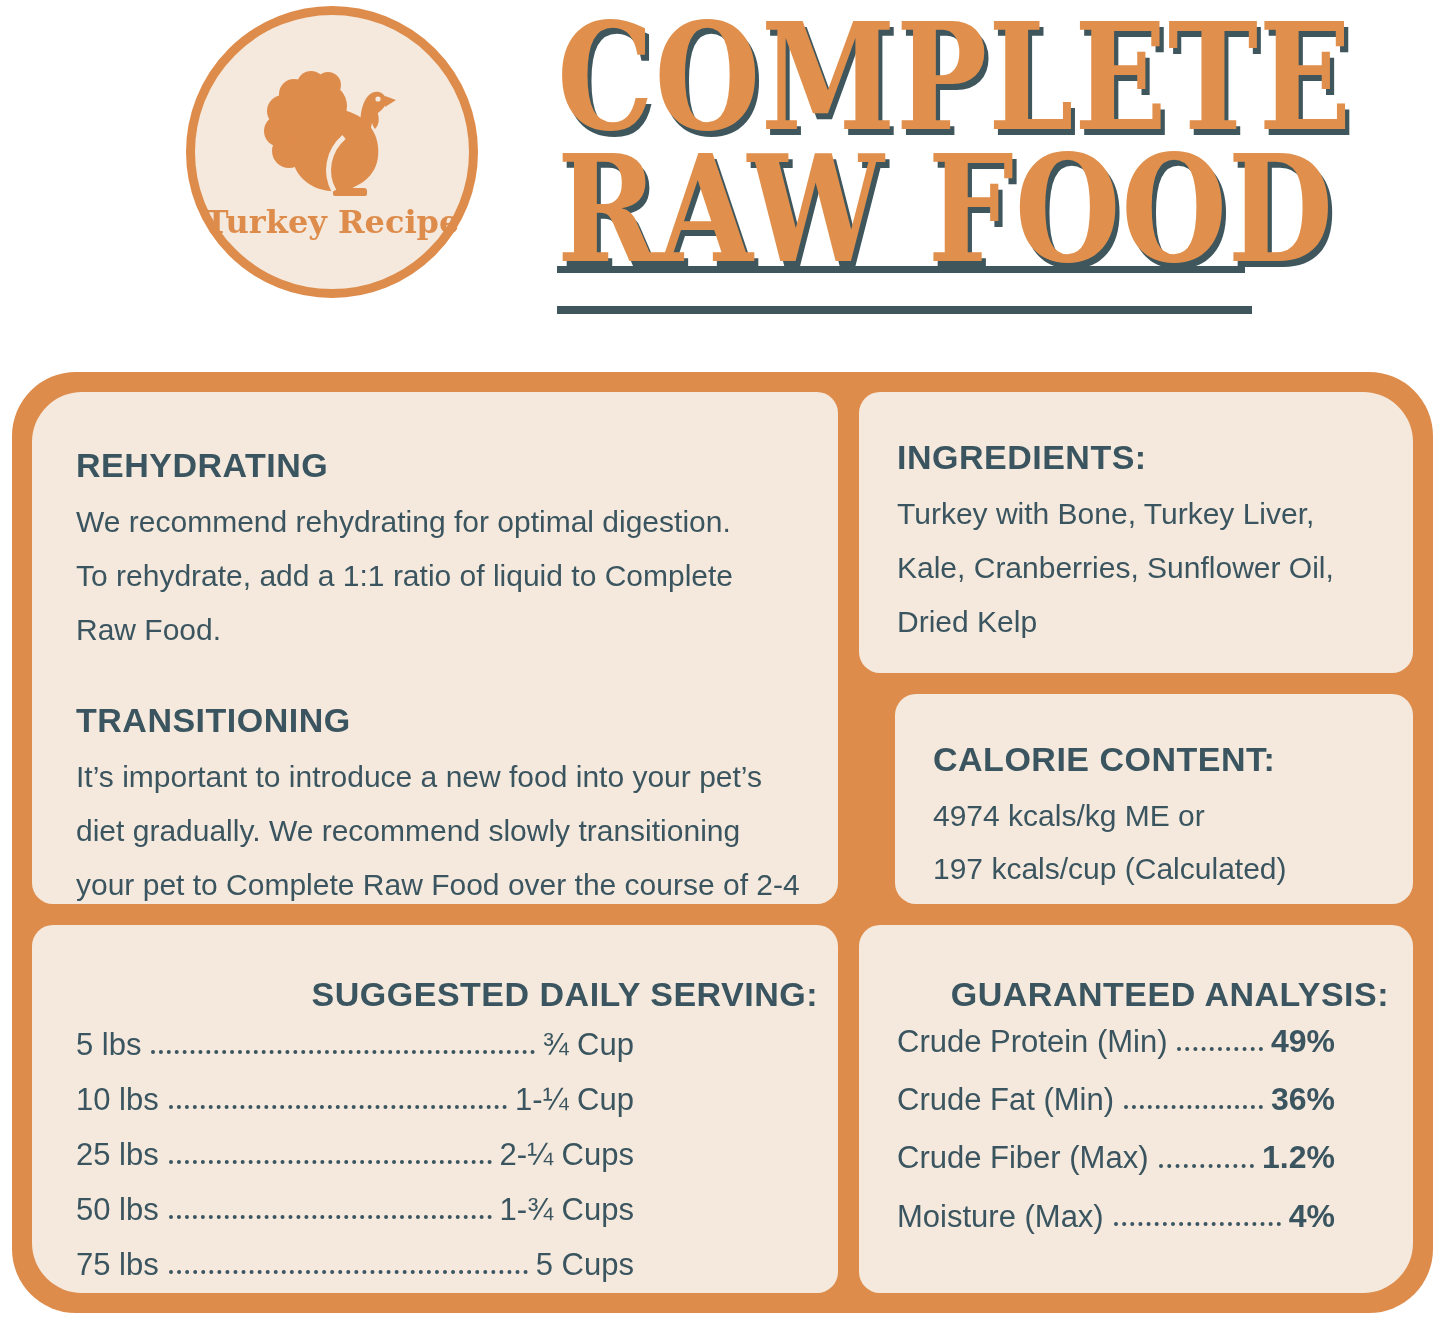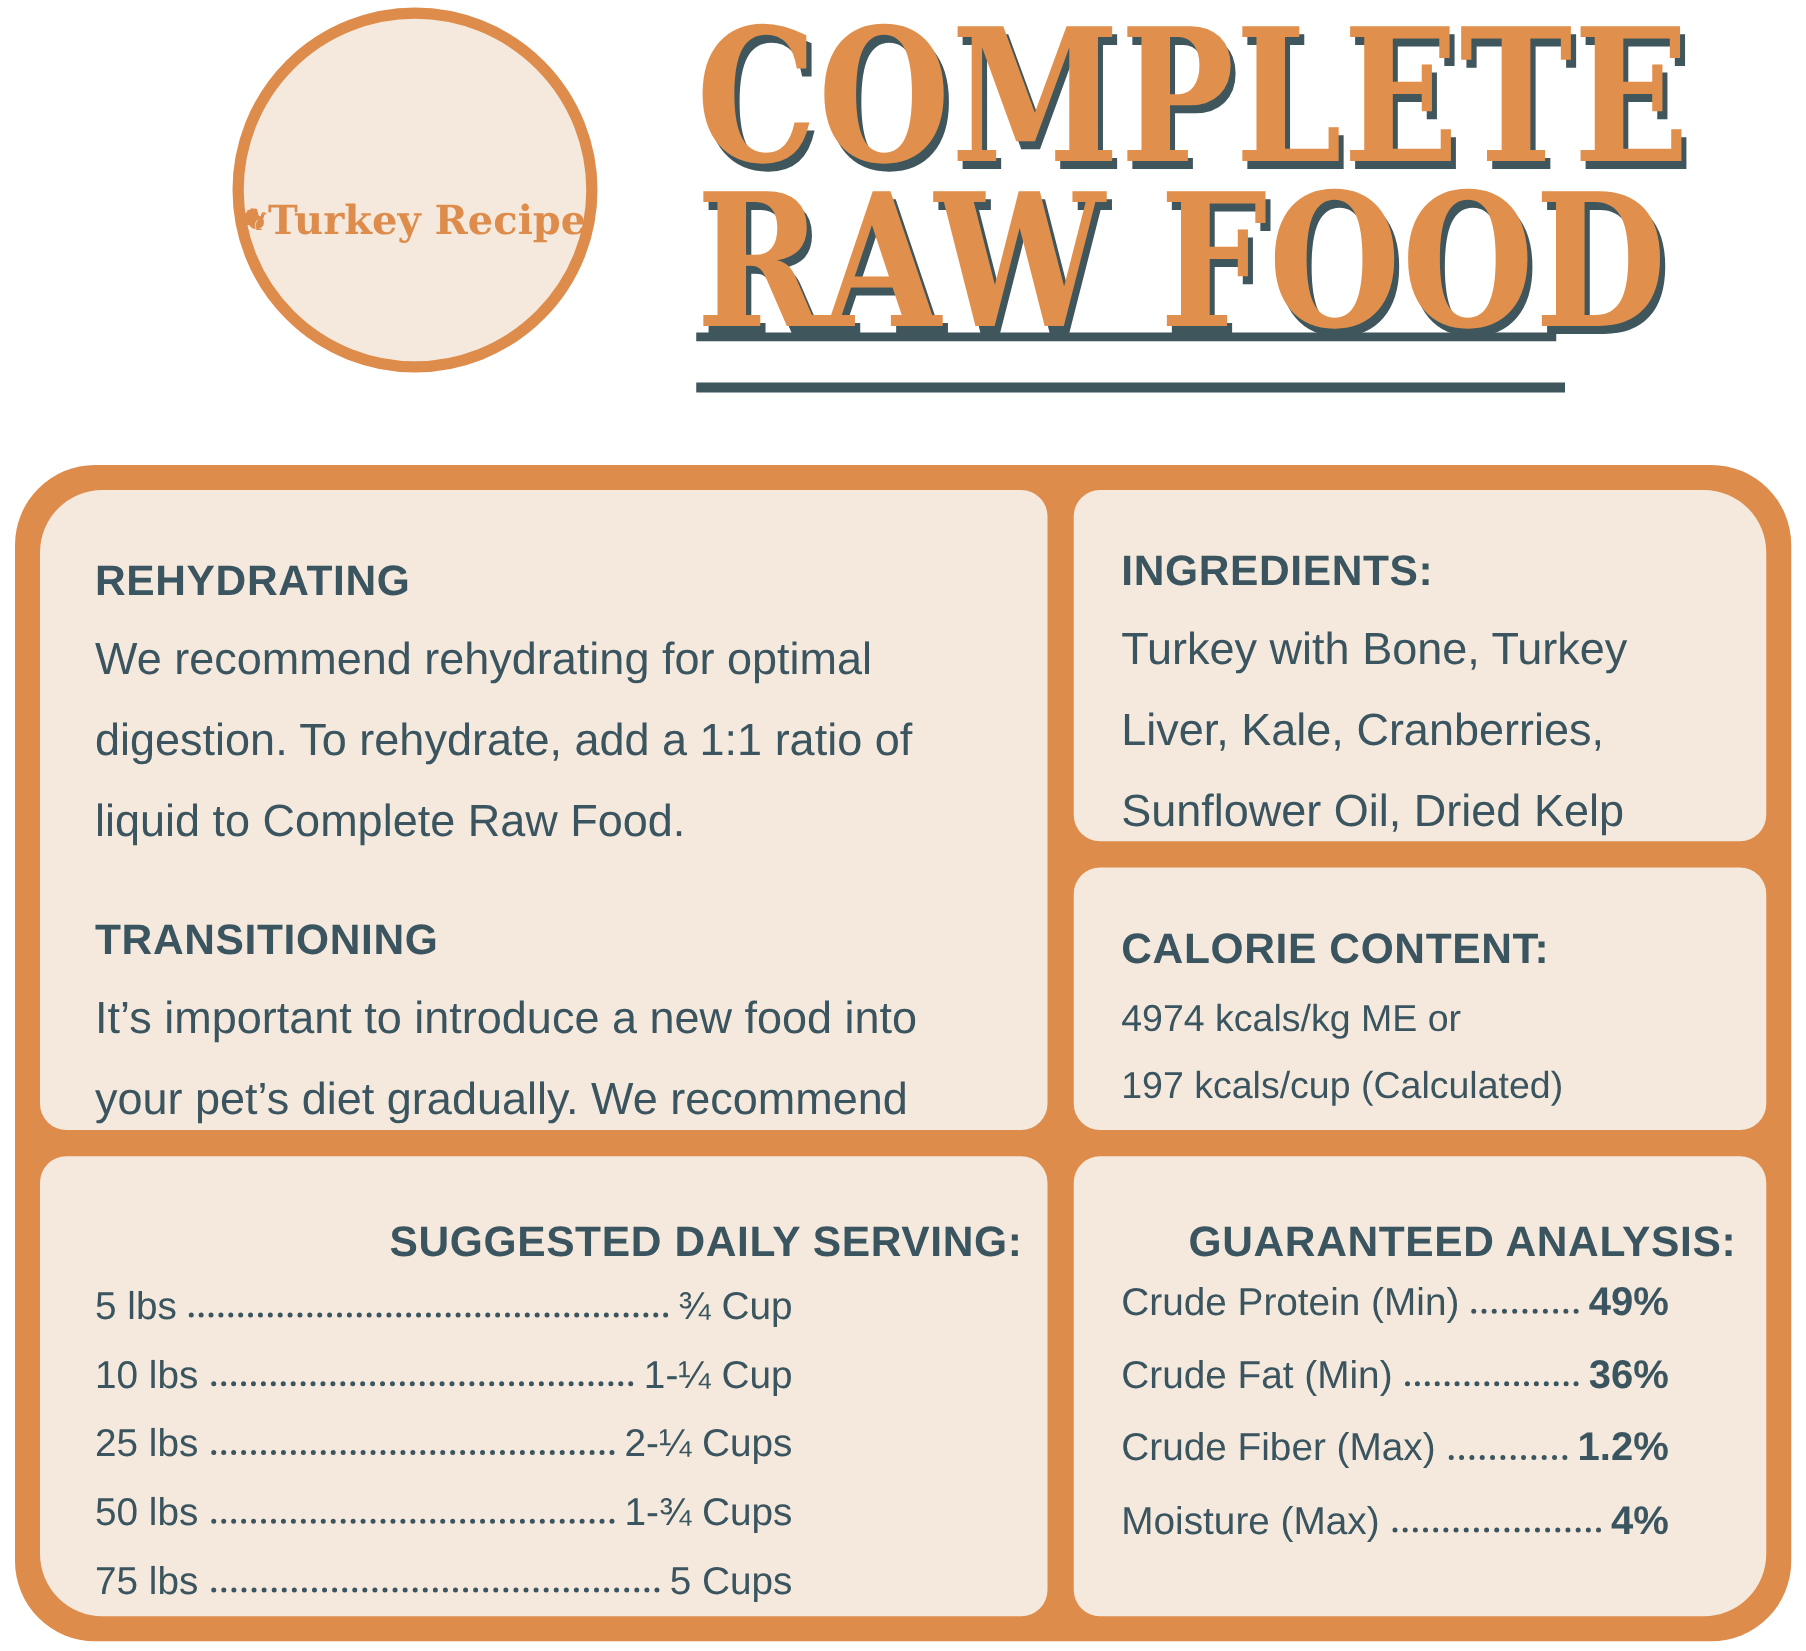--- a/index.html
+++ b/index.html
@@ -20,21 +20,21 @@
     color:var(--dark);
   }
 
   
   .logo-badge{
     position:absolute;left:186px;top:6px;
     width:292px;height:292px;
     border:9px solid var(--orange);
     border-radius:50%;
     background:var(--cream);
-    display:flex;flex-direction:row;align-items:center;
+    display:flex;flex-direction:column;align-items:center;
     padding-top:46px;
   }
   .logo-caption{
     margin-top:2px;
     font-family:"DejaVu Serif",serif;
     font-weight:bold;
     font-size:32px;
     color:var(--orange);
     white-space:nowrap;
   }
@@ -70,32 +70,32 @@
     gap:21px;
   }
   .cell{
     background:var(--cream);
     border-radius:21px;
     overflow:hidden;
   }
   .cell-left-top{grid-column:1;grid-row:1 / span 2;border-top-left-radius:50px;padding:54px 20px 14px 44px;}
   .cell-serving{grid-column:1;grid-row:3;border-bottom-left-radius:50px;padding:50px 20px 0 44px;text-align:right;}
   .cell-ingredients{grid-column:2;grid-row:1;border-top-right-radius:50px;padding:46px 24px 0 38px;}
-  .cell-calorie{grid-column:2;grid-row:2;padding:46px 8px 0 38px;}
+  .cell-calorie{grid-column:2;grid-row:2;padding:46px 8px 0 38px;margin-left:36px;}
   .cell-analysis{grid-column:2;grid-row:3;border-bottom-right-radius:50px;padding:50px 24px 0 38px;text-align:right;}
 
   h2{
     font-size:34px;
     font-weight:bold;
     letter-spacing:0.5px;
     color:var(--dark);
     margin-bottom:10px;
   }
   .cell p{
-    font-size:36px;
+    font-size:30px;
     line-height:1.8;
     color:var(--dark);
   }
   .mt{margin-top:44px;}
   .p-rehydrate{max-width:660px;}
   .p-transition{max-width:730px;}
   .calorie-line{font-size:30px;line-height:1.78;color:var(--dark);}
 
   
   .serving-table{max-width:558px;margin-top:14px;}

